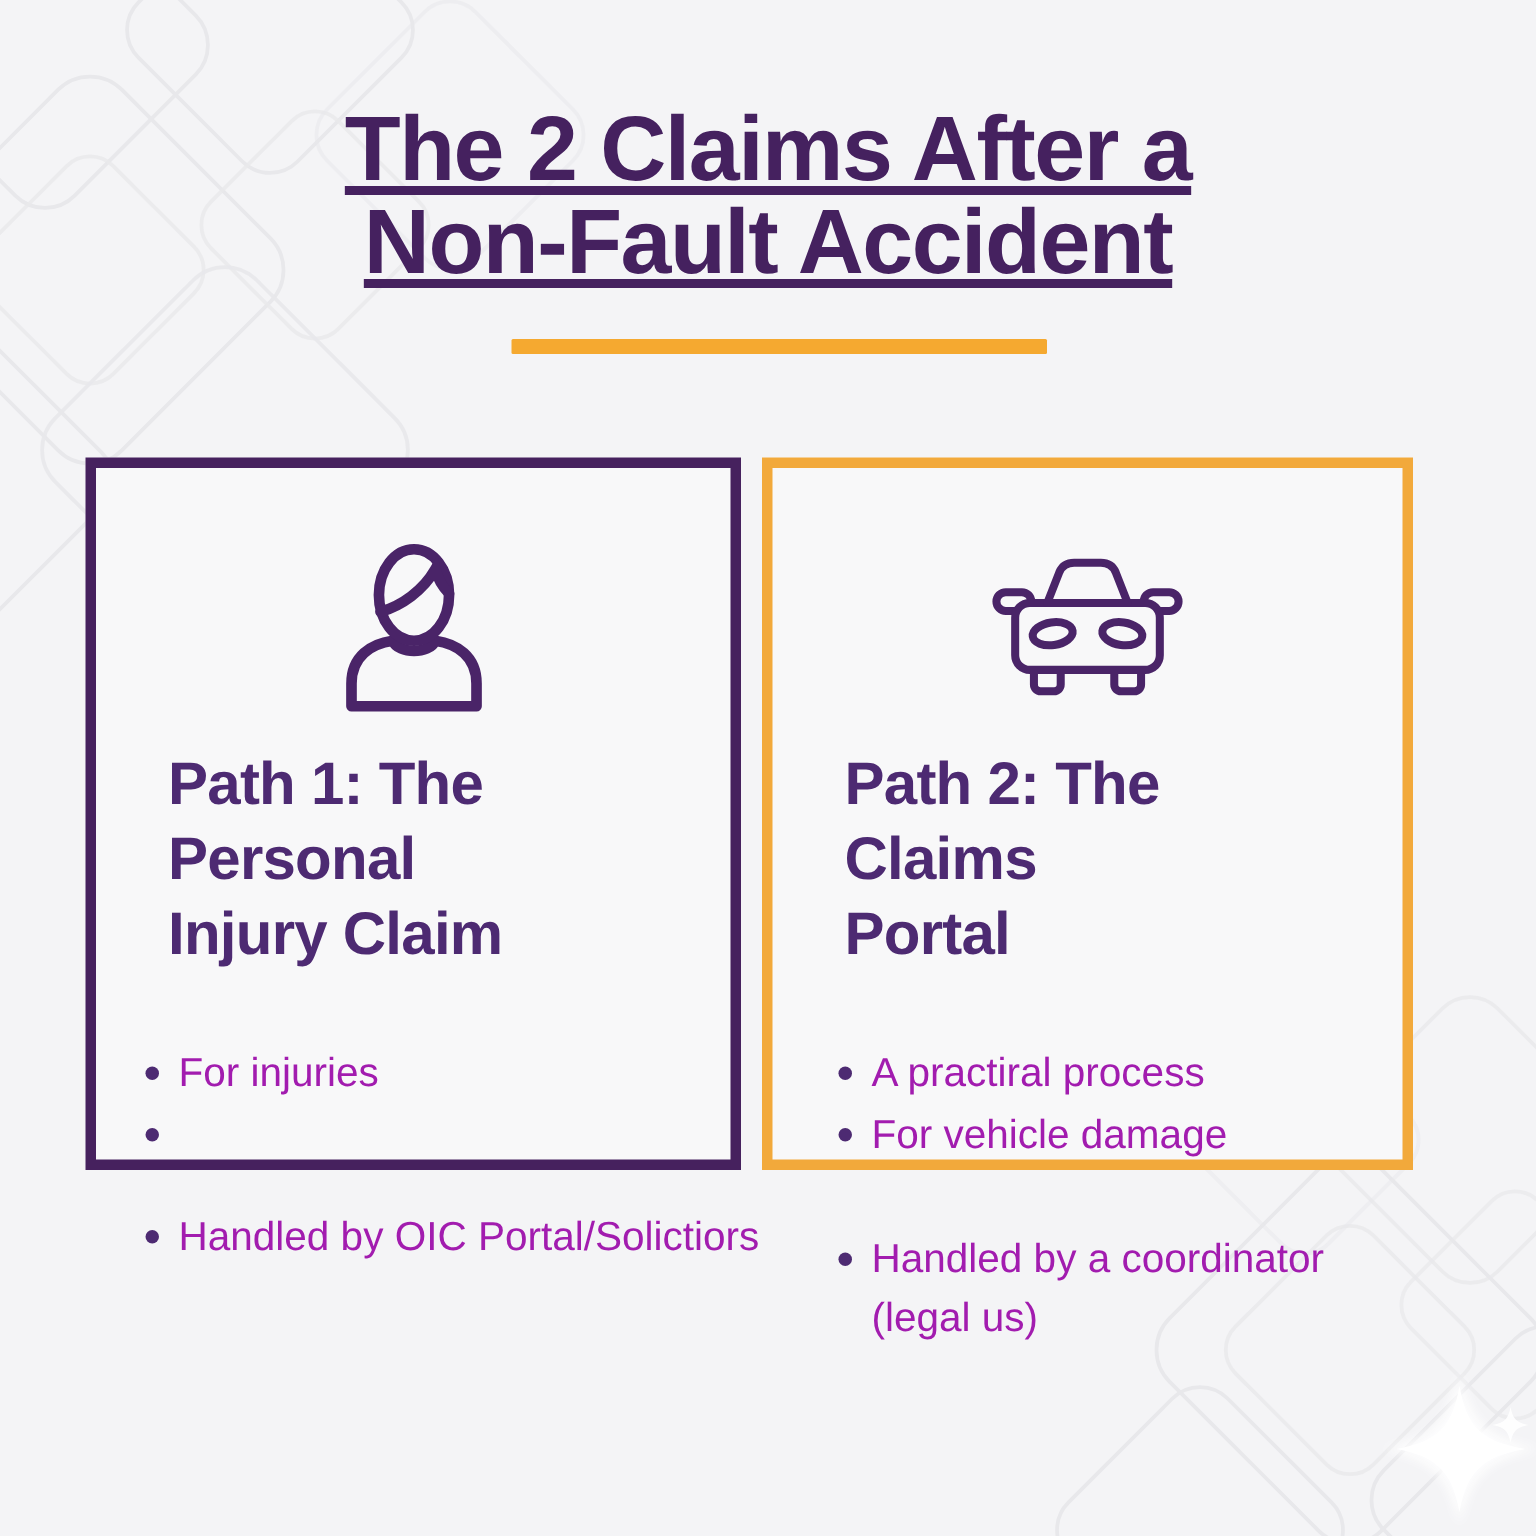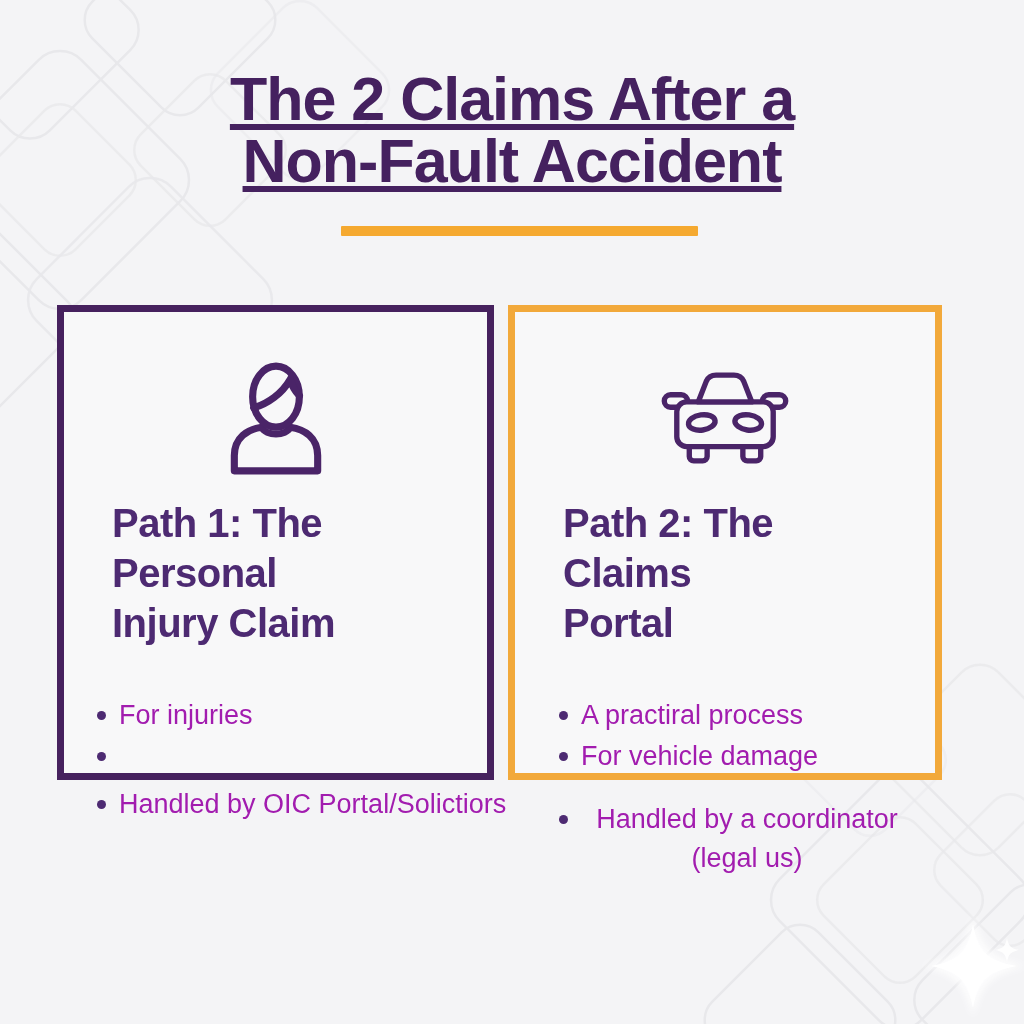--- a/index.html
+++ b/index.html
@@ -41,21 +41,21 @@
     color: #4d2a72; font-size: 40px; font-weight: 700;
     letter-spacing: -0.5px; line-height: 50px;
   }
   .bullets {
     position: absolute; top: 384px;
     color: #a21caf; font-size: 27px; line-height: 39px;
   }
   .card.left  .bullets { left: 33px; }
   .card.right .bullets { left: 44px; }
   .bullet-row { display: flex; align-items: flex-start; margin-bottom: 2px; }
-  .bullet-row.gap-above { margin-top: 24px; text-align: center; }
+  .bullet-row.gap-above { margin-top: 44px; }
   .bullet-dot {
     flex: 0 0 auto;
     width: 9px; height: 9px; border-radius: 50%;
     background: #4d2a72; margin: 15px 13px 0 0;
   }
   .bullet-text.nowrap { white-space: nowrap; }
   .bullet-text.wrap-narrow { max-width: 332px; }
   .sparkle {
     position: absolute; left: 915px; top: 908px; width: 120px; height: 120px;
     z-index: 3; pointer-events: none;

